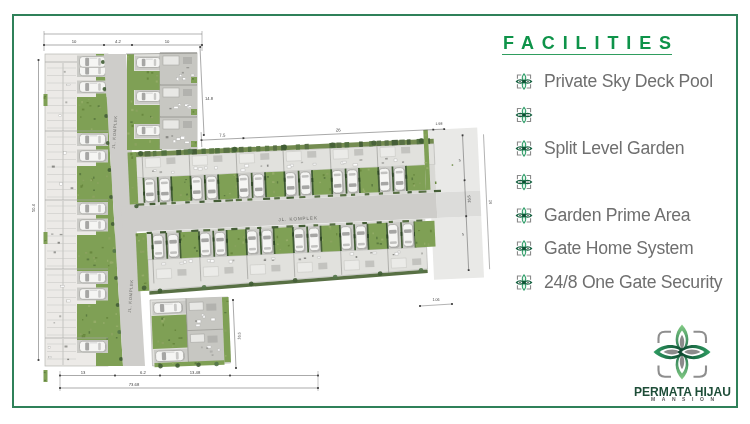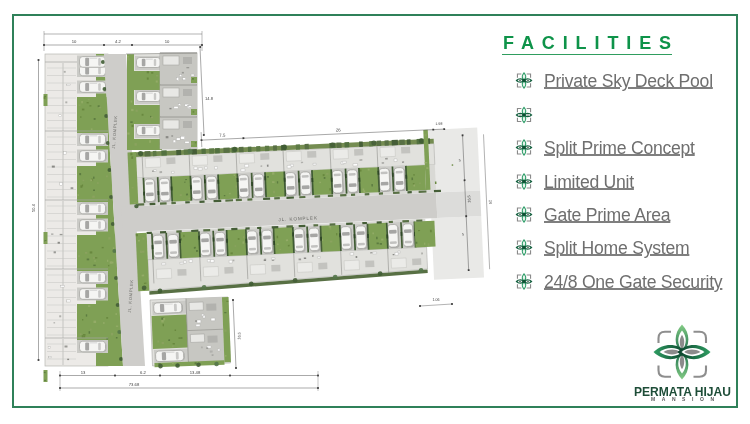--- a/index.html
+++ b/index.html
@@ -1,21 +1,21 @@
 <!DOCTYPE html>
 <html><head><meta charset="utf-8">
 <style>
 html,body{margin:0;padding:0;background:#ffffff;width:750px;height:424px;overflow:hidden;
 font-family:"Liberation Sans",sans-serif;}
 #page{position:relative;width:750px;height:424px;}
 #frame{position:absolute;left:12px;top:14px;width:722px;height:390px;border:2px solid #2f8159;}
 #plan{position:absolute;left:0;top:0;}
 #title{position:absolute;left:503px;top:33px;font-size:18px;font-weight:bold;color:#0e9349;letter-spacing:7.9px;white-space:nowrap;}
 #rule{position:absolute;left:502px;top:53.5px;width:170px;height:1.8px;background:#2f9d5f;}
-.item{position:absolute;left:514px;display:flex;align-items:flex-start;white-space:nowrap;transform:translateY(-50%);text-decoration:underline;}
+.item{position:absolute;left:514px;display:flex;align-items:flex-end;white-space:nowrap;transform:translateY(-50%);}
 .item span{display:inline-block;margin-left:10px;font-size:17.6px;color:#6f6f6f;letter-spacing:-0.25px;}
 </style></head>
 <body>
 <div id="page">
 <div id="frame"></div>
 <svg id="plan" width="500" height="410" viewBox="0 0 500 410">
       <rect x="45.0" y="54.0" width="63.0" height="312.0" fill="#eceae7" stroke="#b7b7b3" stroke-width="0.7"></rect>
       <polygon points="96,54 104,54 123,366 96,366" fill="#7fa055"></polygon>
       <line x1="45.0" y1="62.0" x2="108.0" y2="62.0" stroke="#a8a8a4" stroke-width="0.7"></line>
       <rect x="77.0" y="64.0" width="31.0" height="13.0" fill="#cbcbc7"></rect>
@@ -960,21 +960,21 @@
 <ellipse cx="9" cy="5.4" rx="1.0" ry="2.1" fill="#eaf4ee"></ellipse>
 <ellipse cx="9" cy="12.6" rx="1.0" ry="2.1" fill="#eaf4ee"></ellipse>
 <path d="M1.4 9 C4.1 6.3 7.6 6.3 9.6 9 C7.6 11.7 4.1 11.7 1.4 9 Z" fill="#14603f"></path>
 <path d="M16.6 9 C13.9 6.3 10.4 6.3 8.4 9 C10.4 11.7 13.9 11.7 16.6 9 Z" fill="#14603f"></path>
 <ellipse cx="5.4" cy="9" rx="2.1" ry="1.0" fill="#ffffff"></ellipse>
 <ellipse cx="12.6" cy="9" rx="2.1" ry="1.0" fill="#ffffff"></ellipse>
 <ellipse cx="5.4" cy="9" rx="1.2" ry="0.55" fill="#5f6f66"></ellipse>
 <ellipse cx="12.6" cy="9" rx="1.2" ry="0.55" fill="#5f6f66"></ellipse>
 <circle cx="9" cy="9" r="1.25" fill="#0f4f33"></circle>
 </svg>
-      <span>Split Prime Concept</span>
+      <span>Split Level Garden</span>
     </div>
 <div class="item" style="top:181.6px">
       <svg width="20" height="20" viewBox="0 0 18 18">
 <g fill="none" stroke="#8a8a8a" stroke-width="1">
 <path d="M6.6 3.1 H3.1 V6.6"></path>
 <path d="M11.4 3.1 H14.9 V6.6"></path>
 <path d="M3.1 11.4 V14.9 H6.6"></path>
 <path d="M14.9 11.4 V14.9 H11.4"></path>
 </g>
 <path d="M9 1.4 C11.7 4.1 11.7 7.6 9 9.6 C6.3 7.6 6.3 4.1 9 1.4 Z" fill="#35a06d"></path>
@@ -982,21 +982,20 @@
 <ellipse cx="9" cy="5.4" rx="1.0" ry="2.1" fill="#eaf4ee"></ellipse>
 <ellipse cx="9" cy="12.6" rx="1.0" ry="2.1" fill="#eaf4ee"></ellipse>
 <path d="M1.4 9 C4.1 6.3 7.6 6.3 9.6 9 C7.6 11.7 4.1 11.7 1.4 9 Z" fill="#14603f"></path>
 <path d="M16.6 9 C13.9 6.3 10.4 6.3 8.4 9 C10.4 11.7 13.9 11.7 16.6 9 Z" fill="#14603f"></path>
 <ellipse cx="5.4" cy="9" rx="2.1" ry="1.0" fill="#ffffff"></ellipse>
 <ellipse cx="12.6" cy="9" rx="2.1" ry="1.0" fill="#ffffff"></ellipse>
 <ellipse cx="5.4" cy="9" rx="1.2" ry="0.55" fill="#5f6f66"></ellipse>
 <ellipse cx="12.6" cy="9" rx="1.2" ry="0.55" fill="#5f6f66"></ellipse>
 <circle cx="9" cy="9" r="1.25" fill="#0f4f33"></circle>
 </svg>
-      <span>Limited Unit</span>
     </div>
 <div class="item" style="top:215.0px">
       <svg width="20" height="20" viewBox="0 0 18 18">
 <g fill="none" stroke="#8a8a8a" stroke-width="1">
 <path d="M6.6 3.1 H3.1 V6.6"></path>
 <path d="M11.4 3.1 H14.9 V6.6"></path>
 <path d="M3.1 11.4 V14.9 H6.6"></path>
 <path d="M14.9 11.4 V14.9 H11.4"></path>
 </g>
 <path d="M9 1.4 C11.7 4.1 11.7 7.6 9 9.6 C6.3 7.6 6.3 4.1 9 1.4 Z" fill="#35a06d"></path>
@@ -1004,21 +1003,21 @@
 <ellipse cx="9" cy="5.4" rx="1.0" ry="2.1" fill="#eaf4ee"></ellipse>
 <ellipse cx="9" cy="12.6" rx="1.0" ry="2.1" fill="#eaf4ee"></ellipse>
 <path d="M1.4 9 C4.1 6.3 7.6 6.3 9.6 9 C7.6 11.7 4.1 11.7 1.4 9 Z" fill="#14603f"></path>
 <path d="M16.6 9 C13.9 6.3 10.4 6.3 8.4 9 C10.4 11.7 13.9 11.7 16.6 9 Z" fill="#14603f"></path>
 <ellipse cx="5.4" cy="9" rx="2.1" ry="1.0" fill="#ffffff"></ellipse>
 <ellipse cx="12.6" cy="9" rx="2.1" ry="1.0" fill="#ffffff"></ellipse>
 <ellipse cx="5.4" cy="9" rx="1.2" ry="0.55" fill="#5f6f66"></ellipse>
 <ellipse cx="12.6" cy="9" rx="1.2" ry="0.55" fill="#5f6f66"></ellipse>
 <circle cx="9" cy="9" r="1.25" fill="#0f4f33"></circle>
 </svg>
-      <span>Gate Prime Area</span>
+      <span>Garden Prime Area</span>
     </div>
 <div class="item" style="top:248.4px">
       <svg width="20" height="20" viewBox="0 0 18 18">
 <g fill="none" stroke="#8a8a8a" stroke-width="1">
 <path d="M6.6 3.1 H3.1 V6.6"></path>
 <path d="M11.4 3.1 H14.9 V6.6"></path>
 <path d="M3.1 11.4 V14.9 H6.6"></path>
 <path d="M14.9 11.4 V14.9 H11.4"></path>
 </g>
 <path d="M9 1.4 C11.7 4.1 11.7 7.6 9 9.6 C6.3 7.6 6.3 4.1 9 1.4 Z" fill="#35a06d"></path>
@@ -1026,21 +1025,21 @@
 <ellipse cx="9" cy="5.4" rx="1.0" ry="2.1" fill="#eaf4ee"></ellipse>
 <ellipse cx="9" cy="12.6" rx="1.0" ry="2.1" fill="#eaf4ee"></ellipse>
 <path d="M1.4 9 C4.1 6.3 7.6 6.3 9.6 9 C7.6 11.7 4.1 11.7 1.4 9 Z" fill="#14603f"></path>
 <path d="M16.6 9 C13.9 6.3 10.4 6.3 8.4 9 C10.4 11.7 13.9 11.7 16.6 9 Z" fill="#14603f"></path>
 <ellipse cx="5.4" cy="9" rx="2.1" ry="1.0" fill="#ffffff"></ellipse>
 <ellipse cx="12.6" cy="9" rx="2.1" ry="1.0" fill="#ffffff"></ellipse>
 <ellipse cx="5.4" cy="9" rx="1.2" ry="0.55" fill="#5f6f66"></ellipse>
 <ellipse cx="12.6" cy="9" rx="1.2" ry="0.55" fill="#5f6f66"></ellipse>
 <circle cx="9" cy="9" r="1.25" fill="#0f4f33"></circle>
 </svg>
-      <span>Split Home System</span>
+      <span>Gate Home System</span>
     </div>
 <div class="item" style="top:281.8px">
       <svg width="20" height="20" viewBox="0 0 18 18">
 <g fill="none" stroke="#8a8a8a" stroke-width="1">
 <path d="M6.6 3.1 H3.1 V6.6"></path>
 <path d="M11.4 3.1 H14.9 V6.6"></path>
 <path d="M3.1 11.4 V14.9 H6.6"></path>
 <path d="M14.9 11.4 V14.9 H11.4"></path>
 </g>
 <path d="M9 1.4 C11.7 4.1 11.7 7.6 9 9.6 C6.3 7.6 6.3 4.1 9 1.4 Z" fill="#35a06d"></path>

